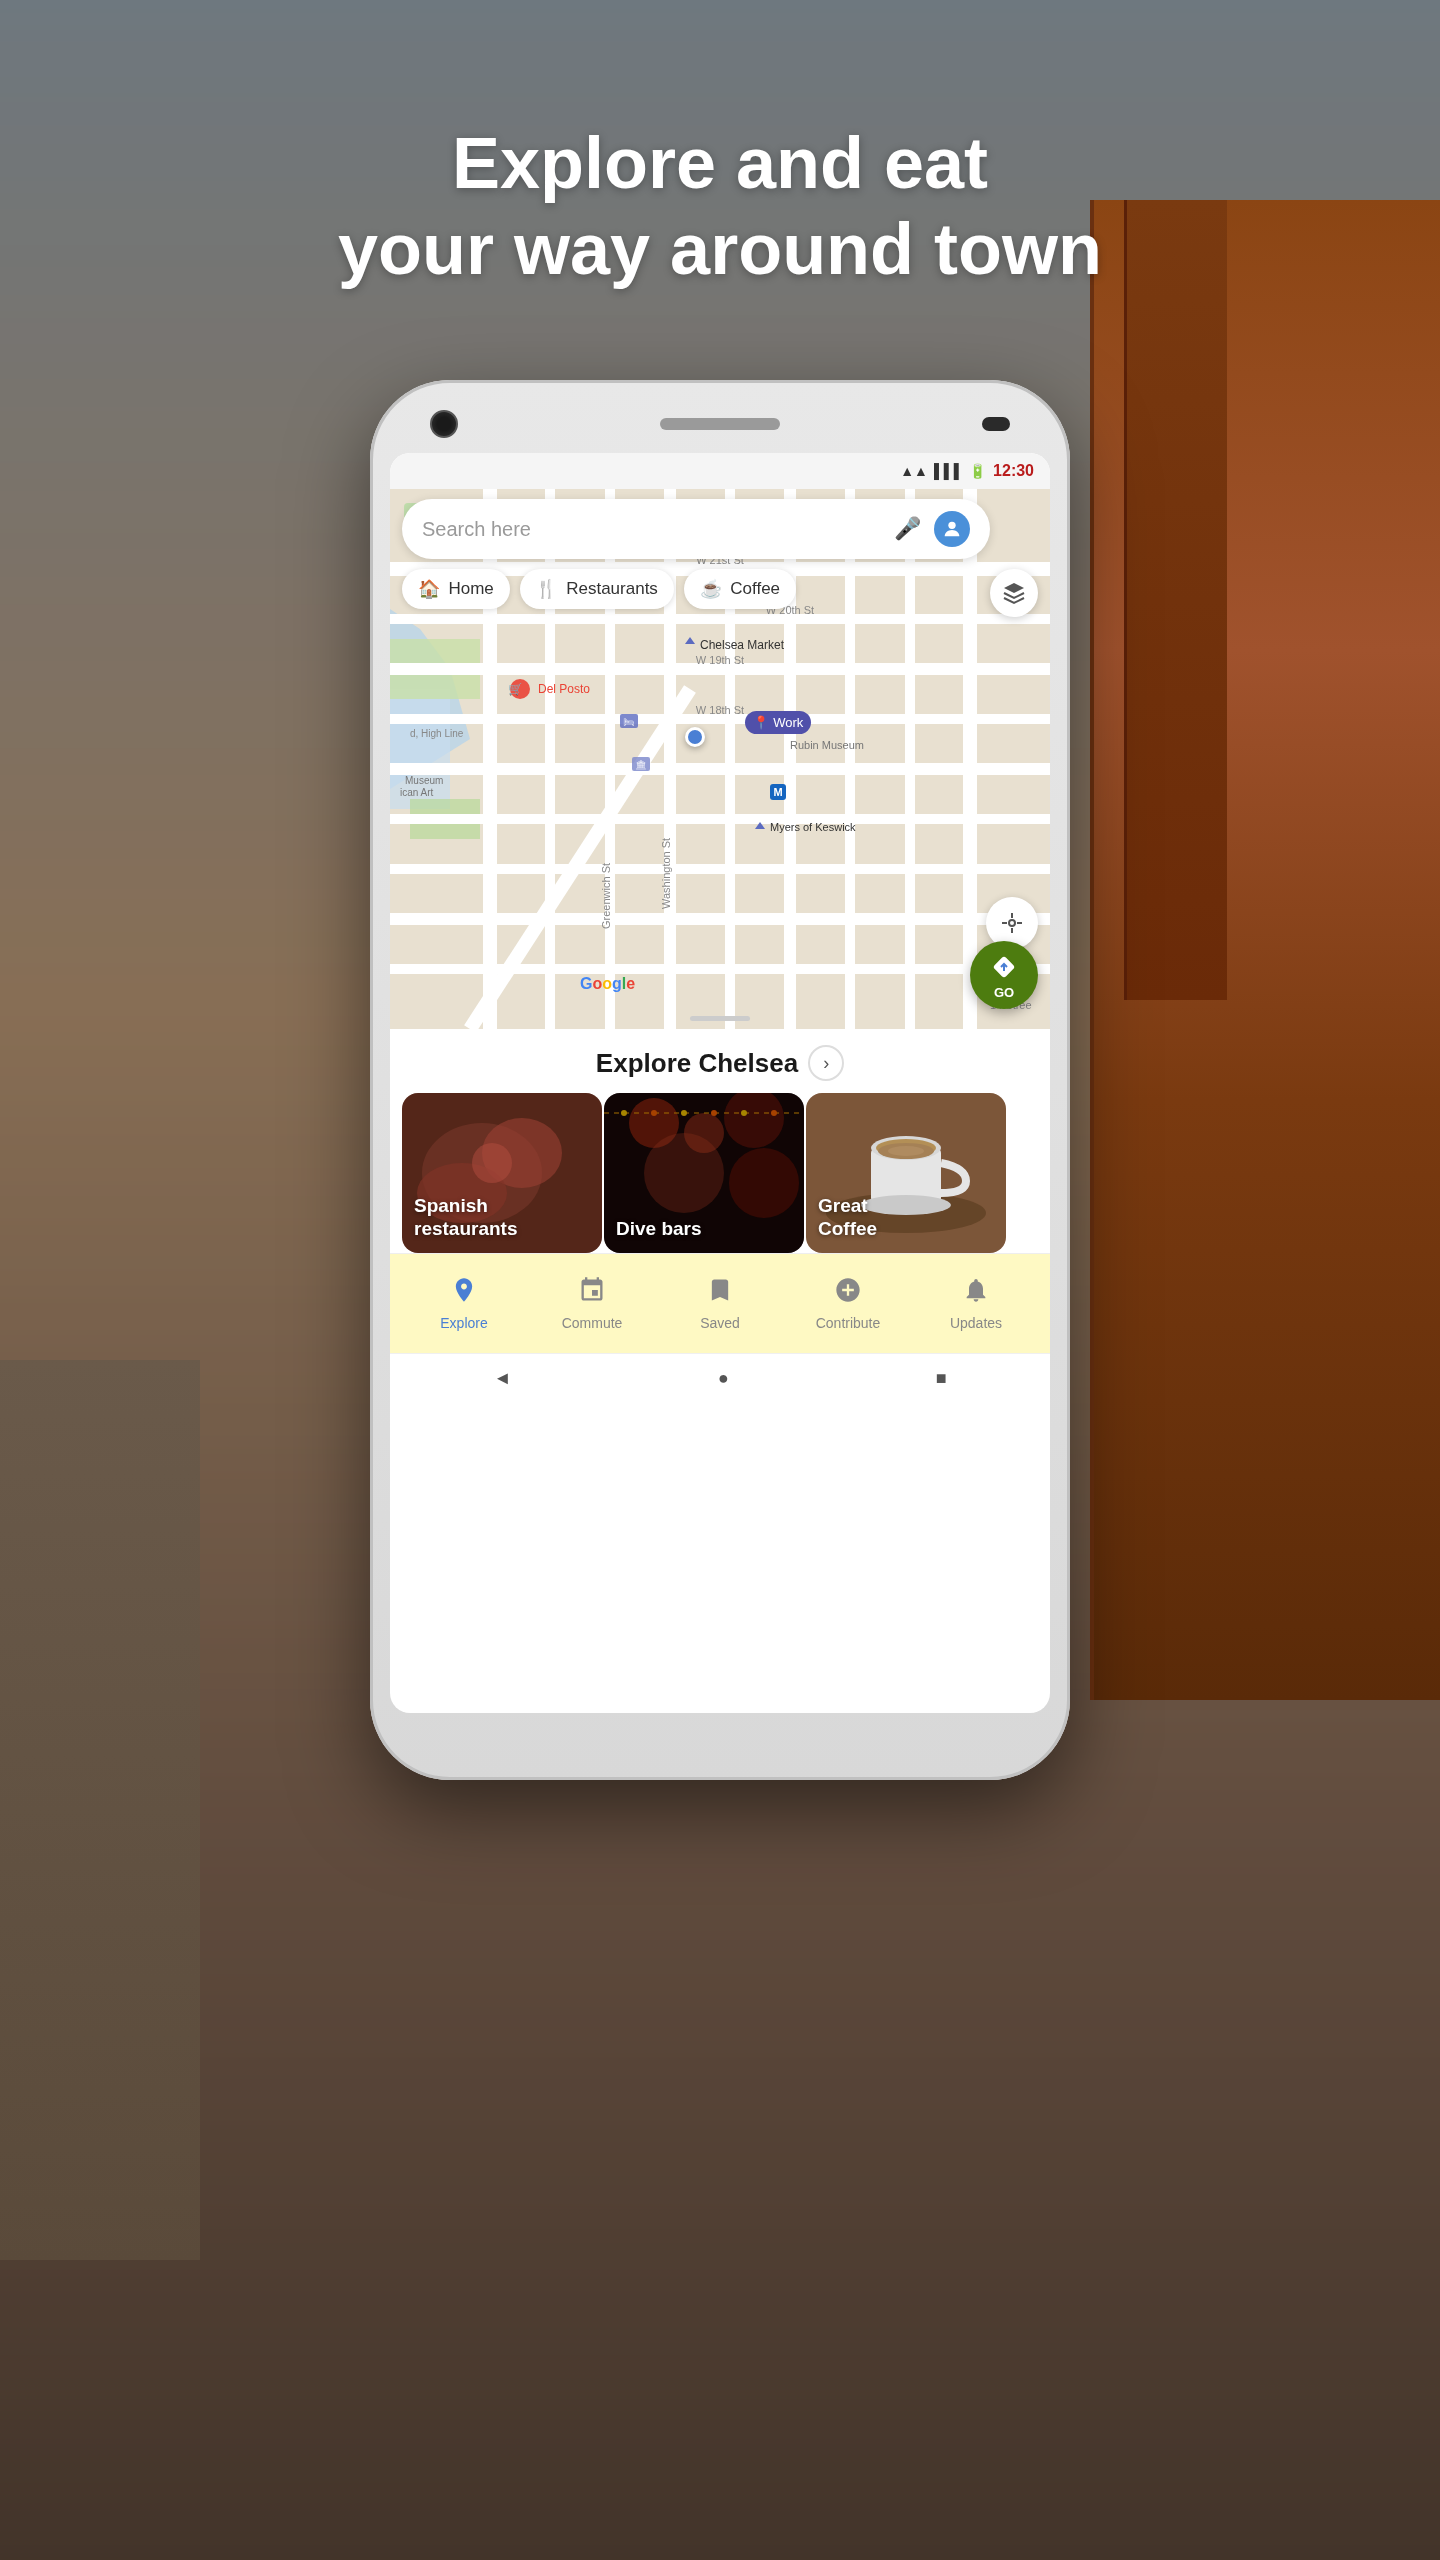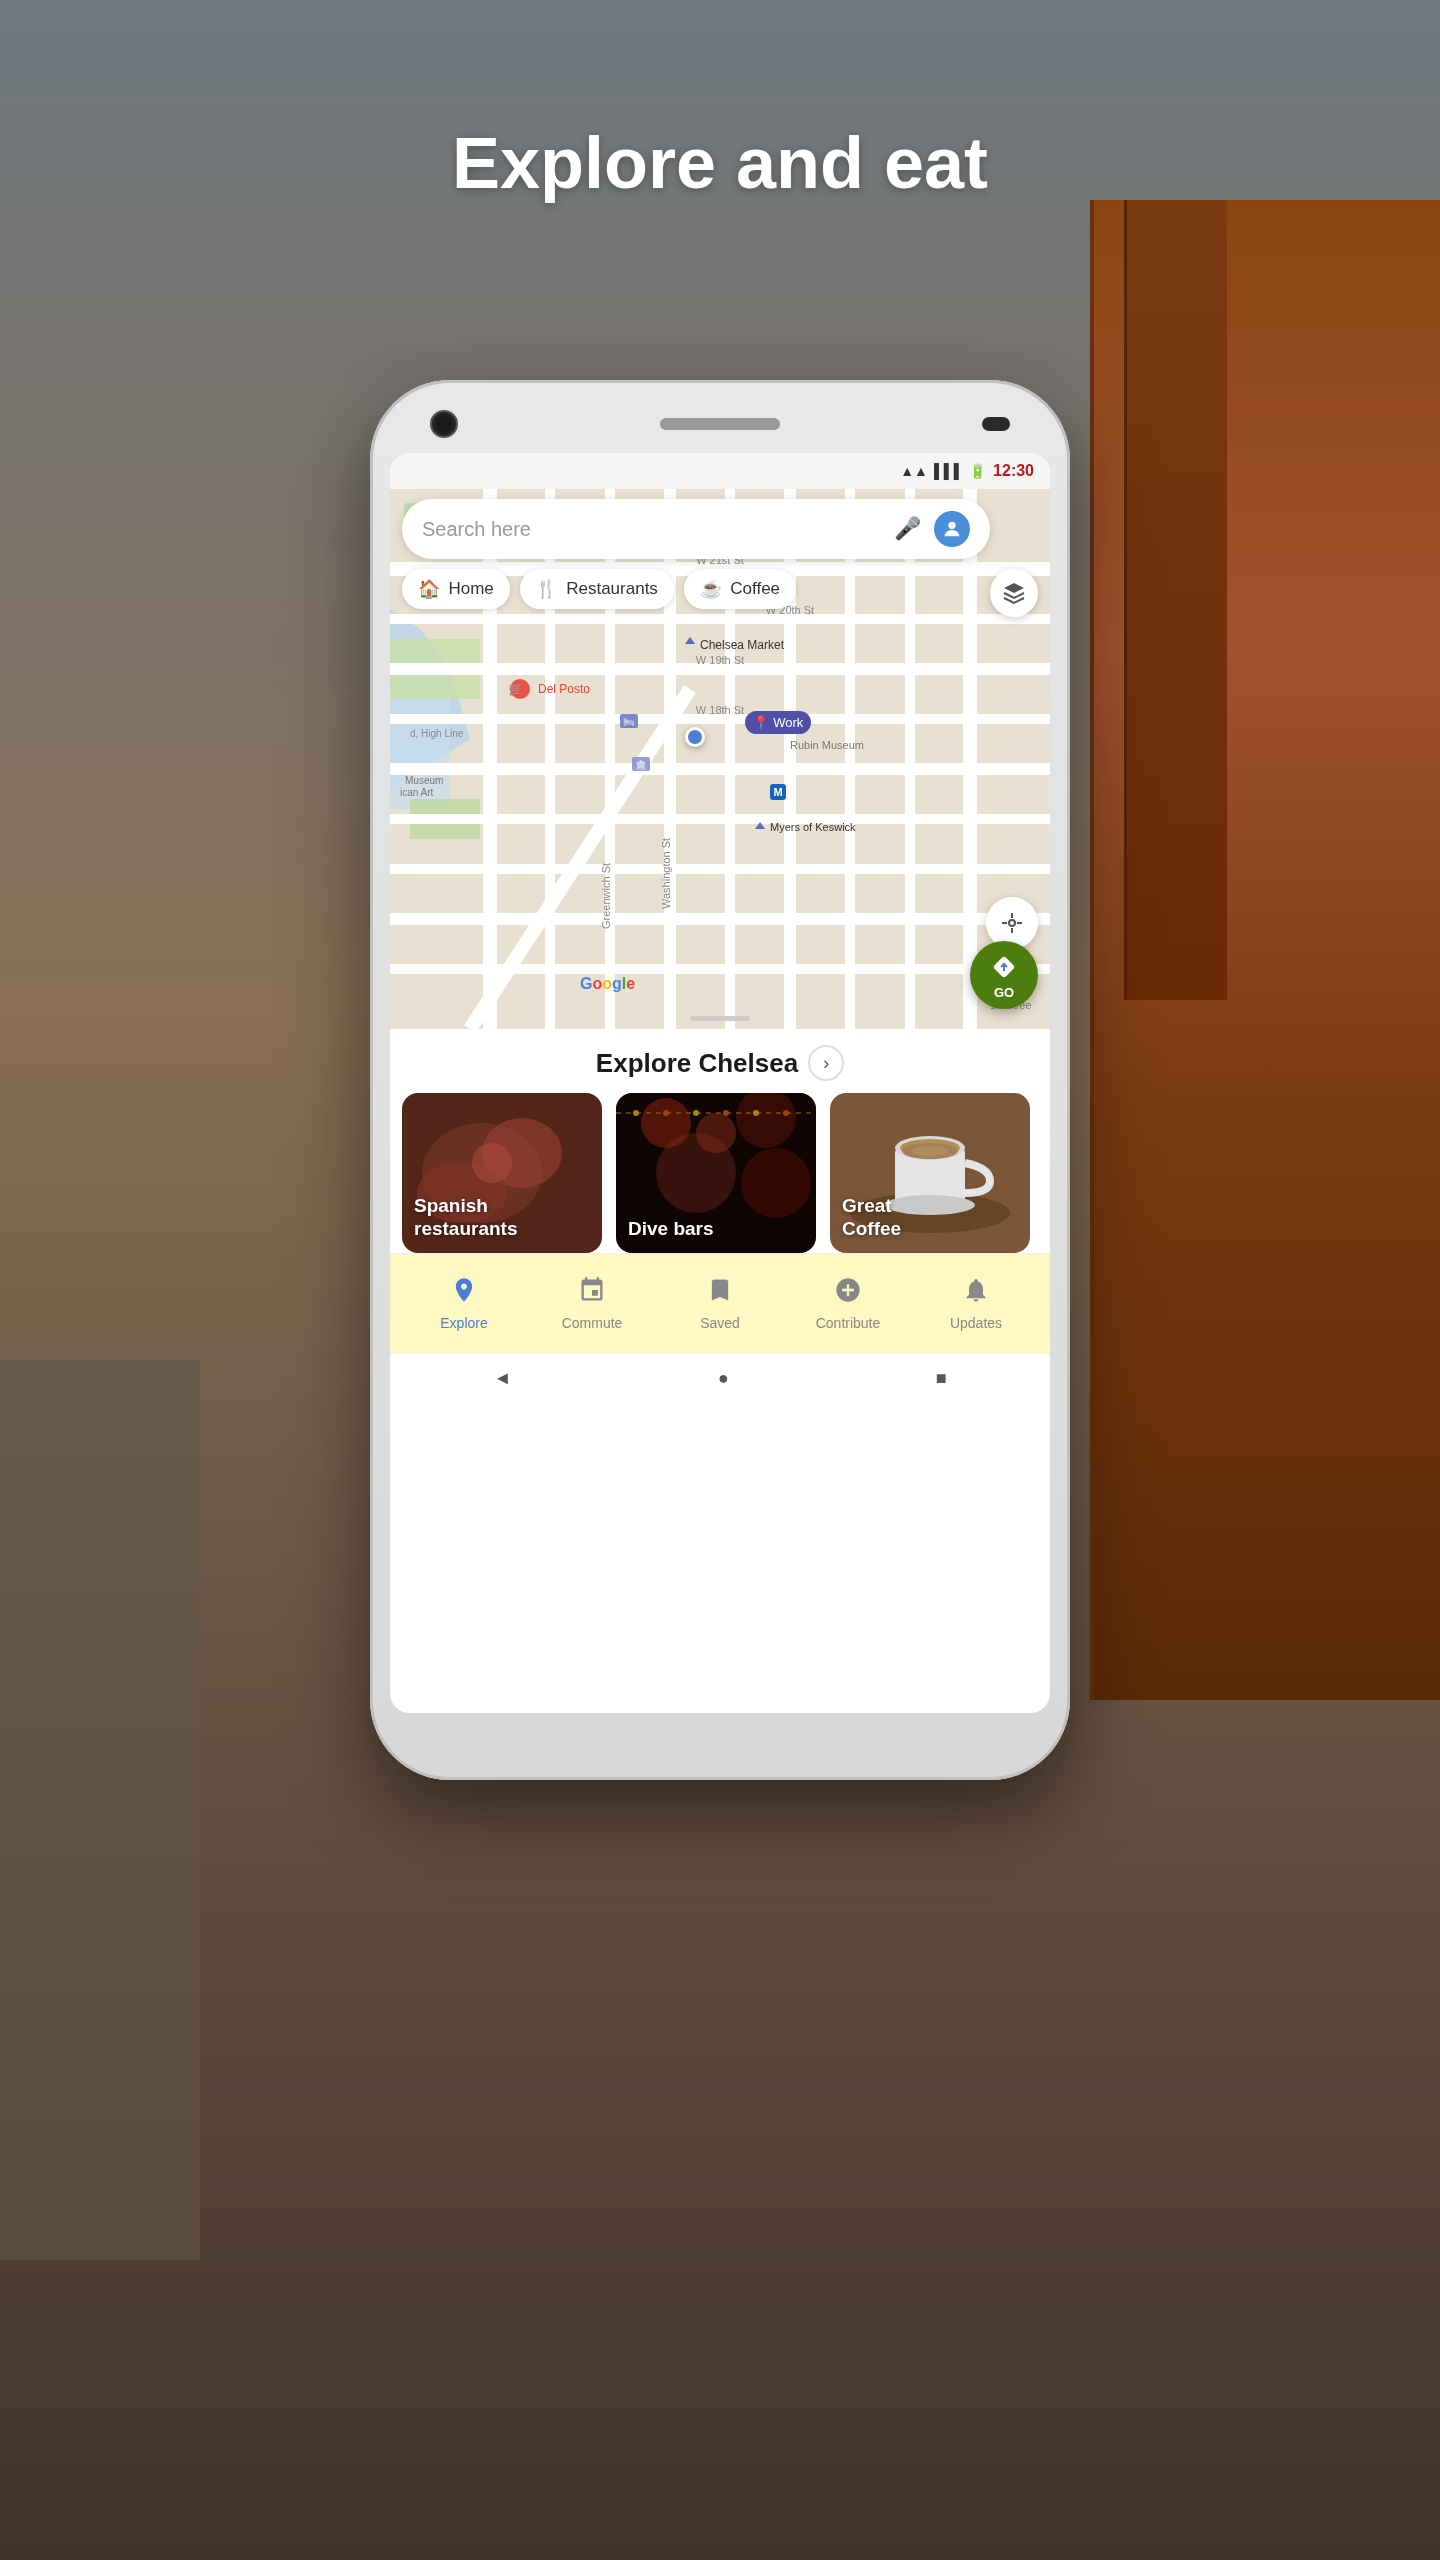--- a/index.html
+++ b/index.html
@@ -354,21 +354,21 @@
       gap: 0;
       padding: 0 12px;
       overflow: hidden;
     }
 
     .category-card {
       width: 200px;
       height: 160px;
       border-radius: 16px;
       overflow: hidden;
-      margin-right: 14px;
+      margin-right: 2px;
       position: relative;
       flex-shrink: 0;
     }
 
     .card-img {
       width: 100%;
       height: 100%;
       position: absolute;
       inset: 0;
     }
@@ -472,20 +472,21 @@
 </head>
 <body>
 
 <div class="bg"></div>
 <div class="bg-overlay"></div>
 <div class="building-right"></div>
 <div class="building-left"></div>
 
 <div class="hero-text">
   <div>Explore and eat</div>
+  <div>your way around town</div>
 </div>
 
 <div class="phone-wrapper">
   <div class="phone-body">
 
     <div class="phone-top">
       <div class="phone-camera"></div>
       <div class="phone-speaker"></div>
       <div class="phone-sensor"></div>
     </div>

